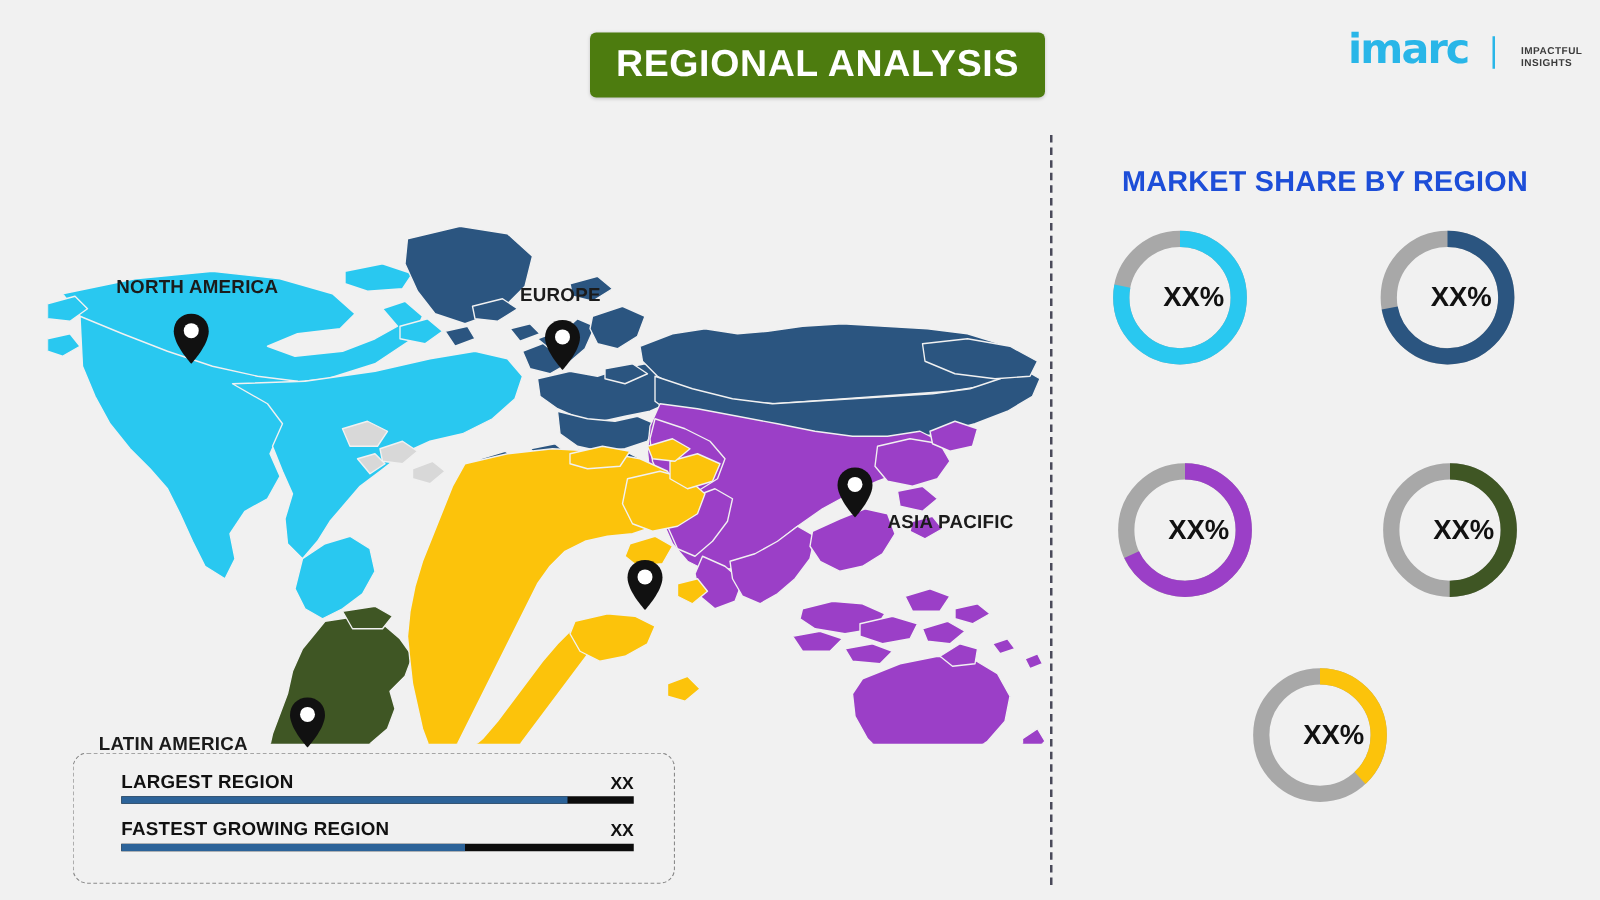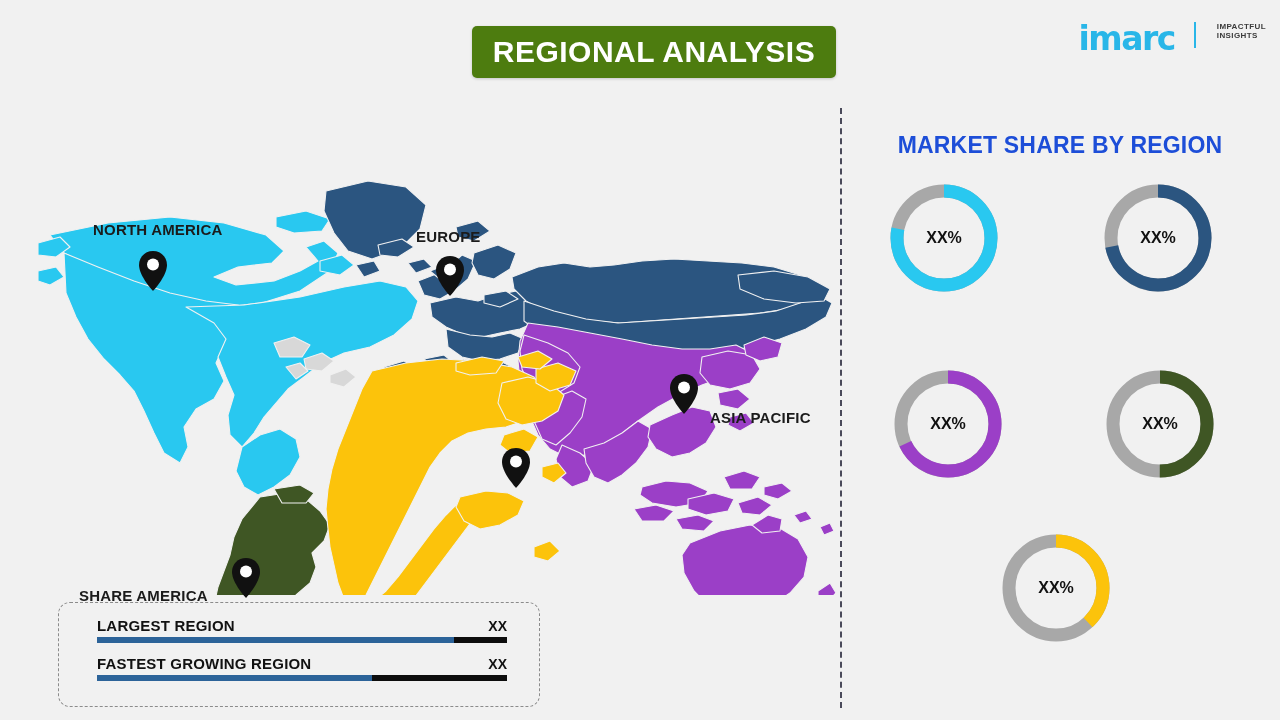--- a/index.html
+++ b/index.html
@@ -26,21 +26,21 @@
     font-size: 30px;
     font-weight: bold;
     letter-spacing: .5px;
     white-space: nowrap;
   }
 
   
   #logo {
     position: absolute;
     right: 14px; top: 22px;
-    display: flex; align-items: flex-start; gap: 16px;
+    display: flex; align-items: flex-end; gap: 16px;
   }
   #logo .wordmark {
     font-size: 33px;
     font-weight: bold;
     color: #29b6e8;
     letter-spacing: -1.5px;
     line-height: 1;
     font-family: "DejaVu Sans", sans-serif;
     position: relative;
   }
@@ -123,23 +123,23 @@
     position: absolute;
     left: 840px; top: 132px; width: 440px;
     text-align: center;
     font-size: 23px; font-weight: bold; color: #1d4ed8;
     letter-spacing: .2px;
   }
 
   .donut { position: absolute; }
   .donut svg { display: block; overflow: visible; }
   .donut .donut-label {
-    position: absolute; left: 0; top: 0; width: 100%; height: 100%;
+    position: absolute; left: 11px; top: 0; width: 100%; height: 100%;
     display: flex; align-items: center; justify-content: center;
-    font-size: 16px; font-weight: bold; color: #111;
+    font-size: 22px; font-weight: bold; color: #111;
     pointer-events: none;
   }
   #donut-0 { left: 884px; top: 178px; }
   #donut-1 { left: 1098px; top: 178px; }
   #donut-2 { left: 888px; top: 364px; }
   #donut-3 { left: 1100px; top: 364px; }
   #donut-4 { left: 996px; top: 528px; }
 </style>
 </head>
 <body>
@@ -289,21 +289,21 @@
       <path class="ctry other" d="M236 248 L256 242 L272 250 L264 262 L242 262 Z"></path>
       <path class="ctry other" d="M266 264 L284 258 L296 266 L284 276 L268 274 Z"></path>
       <path class="ctry other" d="M292 280 L308 274 L318 282 L306 292 L292 288 Z"></path>
       <path class="ctry other" d="M248 272 L262 268 L270 276 L258 284 Z"></path>
     </g>
   </svg>
 
   <div class="map-label" id="label-north-america">NORTH AMERICA</div>
   <div class="map-label" id="label-europe">EUROPE</div>
   <div class="map-label" id="label-asia-pacific">ASIA PACIFIC</div>
-  <div class="map-label" id="label-latin-america">SHARE AMERICA</div>
+  <div class="map-label" id="label-latin-america">LATIN AMERICA</div>
 
   <svg class="map-pin" id="pin-north-america" viewBox="0 0 32 42">
     <path d="M16 1 C8 1 2 7 2 15 C2 26 16 41 16 41 C16 41 30 26 30 15 C30 7 24 1 16 1 Z" fill="#111111"></path>
     <circle cx="16" cy="14.5" r="6" fill="#ffffff"></circle>
   </svg>
   <svg class="map-pin" id="pin-europe" viewBox="0 0 32 42">
     <path d="M16 1 C8 1 2 7 2 15 C2 26 16 41 16 41 C16 41 30 26 30 15 C30 7 24 1 16 1 Z" fill="#111111"></path>
     <circle cx="16" cy="14.5" r="6" fill="#ffffff"></circle>
   </svg>
   <svg class="map-pin" id="pin-asia-pacific" viewBox="0 0 32 42">

